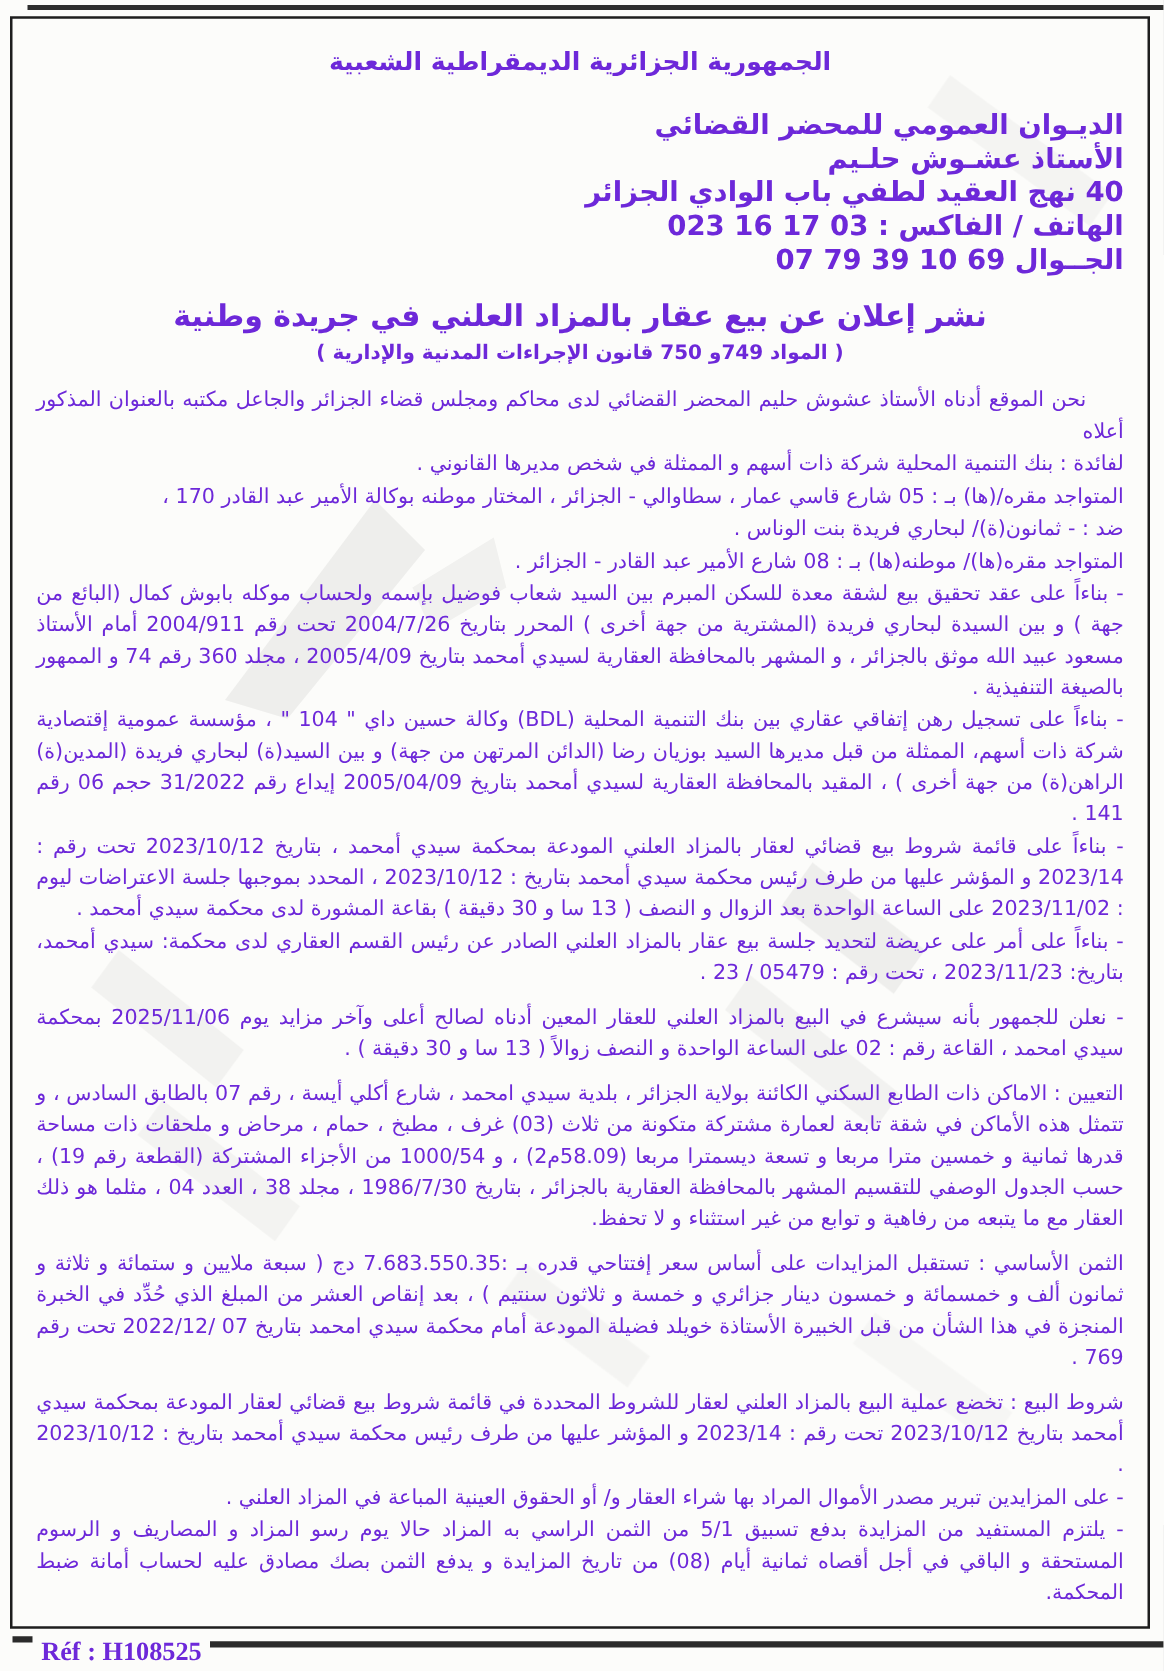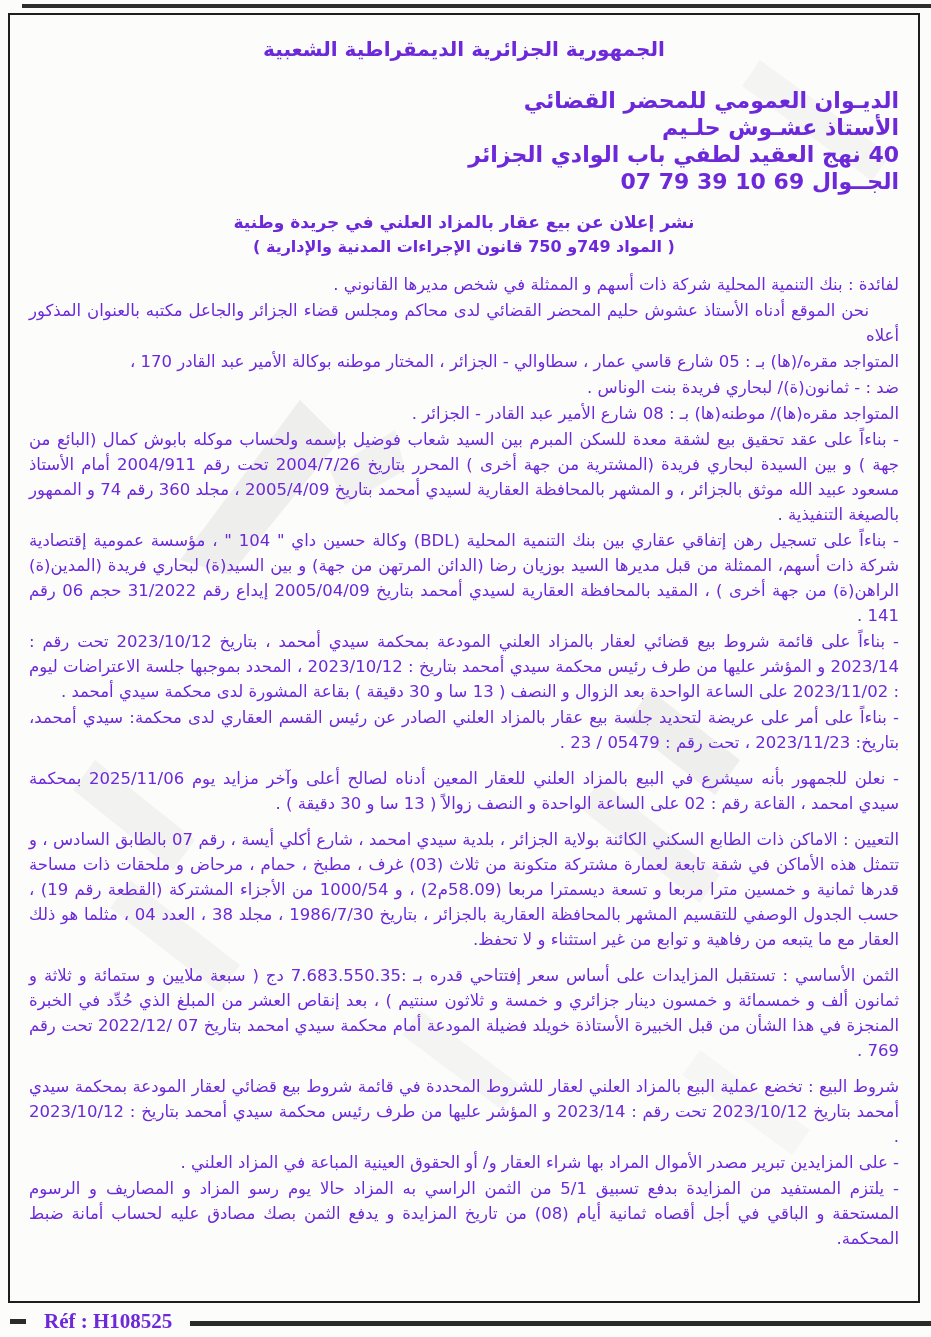--- a/index.html
+++ b/index.html
@@ -41,37 +41,36 @@
   .office-block {
     margin-top: 26px;
     text-align: right;
     font-weight: bold;
   }
   .office-line {
     font-size: 22px;
     line-height: 27px;
   }
   .title-block { margin-top: 17px; text-align: center; font-weight: bold; }
-  .announce-title { font-size: 17px; }
+  .announce-title { font-size: 24px; }
   .announce-subtitle { font-size: 16px; margin-top: 5px; }
   .body-text {
     margin-top: 16px;
     font-size: 16.5px;
     line-height: 25px;
     text-align: justify;
   }
   .para { margin: 1px 0; }
   .para.space-before { margin-top: 11px; }
   .para.indent { text-indent: 30px; }
   .footer-row {
     position: absolute;
     bottom: 3px; left: 10px; right: 0;
     display: flex;
-    align-items: center;
-    gap: 18px;
+    gap: 7px;
     direction: ltr;
   }
   .footer-dash { width: 16px; height: 5px; background: #2b2b2b; }
   .reference {
     font-family: "Liberation Serif", serif;
     font-weight: bold;
     font-size: 21px;
     white-space: nowrap;
   }
   .footer-rule { flex: 1; height: 5px; background: #2b2b2b; margin-top: 4px; }
@@ -104,31 +103,32 @@
   <div class="frame"></div>
 
   <div class="content" lang="ar">
 
     <div class="republic-title">الجمهورية الجزائرية الديمقراطية الشعبية</div>
 
     <div class="office-block">
         <div class="office-line">الديـوان العمومي للمحضر القضائي</div>
         <div class="office-line">الأستاذ عشـوش حلـيم</div>
         <div class="office-line">40 نهج العقيد لطفي باب الوادي الجزائر</div>
+        <div class="office-line">الهاتف / الفاكس : 03 17 16 023</div>
         <div class="office-line">الجــوال 69 10 39 79 07</div>
       </div>
 
     <div class="title-block">
       <div class="announce-title">نشر إعلان عن بيع عقار بالمزاد العلني في جريدة وطنية</div>
       <div class="announce-subtitle">( المواد 749و 750 قانون الإجراءات المدنية والإدارية )</div>
     </div>
 
     <div class="body-text">
+        <p class="para indent">نحن الموقع أدناه الأستاذ عشوش حليم المحضر القضائي لدى محاكم ومجلس قضاء الجزائر والجاعل مكتبه بالعنوان المذكور أعلاه</p>
         <p class="para">لفائدة : بنك التنمية المحلية شركة ذات أسهم و الممثلة في شخص مديرها القانوني .</p>
-        <p class="para indent">نحن الموقع أدناه الأستاذ عشوش حليم المحضر القضائي لدى محاكم ومجلس قضاء الجزائر والجاعل مكتبه بالعنوان المذكور أعلاه</p>
         <p class="para">المتواجد مقره/(ها) بـ : 05 شارع قاسي عمار ، سطاوالي - الجزائر ، المختار موطنه بوكالة الأمير عبد القادر 170 ،</p>
         <p class="para">ضد : - ثمانون(ة)/ لبحاري فريدة بنت الوناس .</p>
         <p class="para">المتواجد مقره(ها)/ موطنه(ها) بـ : 08 شارع الأمير عبد القادر - الجزائر .</p>
         <p class="para">- بناءاً على عقد تحقيق بيع لشقة معدة للسكن المبرم بين السيد شعاب فوضيل بإسمه ولحساب موكله بابوش كمال (البائع من جهة ) و بين السيدة لبحاري فريدة (المشترية من جهة أخرى ) المحرر بتاريخ 2004/7/26 تحت رقم 2004/911 أمام الأستاذ مسعود عبيد الله موثق بالجزائر ، و المشهر بالمحافظة العقارية لسيدي أمحمد بتاريخ 2005/4/09 ، مجلد 360 رقم 74 و الممهور بالصيغة التنفيذية .</p>
         <p class="para">- بناءاً على تسجيل رهن إتفاقي عقاري بين بنك التنمية المحلية (BDL) وكالة حسين داي " 104 " ، مؤسسة عمومية إقتصادية شركة ذات أسهم، الممثلة من قبل مديرها السيد بوزيان رضا (الدائن المرتهن من جهة) و بين السيد(ة) لبحاري فريدة (المدين(ة) الراهن(ة) من جهة أخرى ) ، المقيد بالمحافظة العقارية لسيدي أمحمد بتاريخ 2005/04/09 إيداع رقم 31/2022 حجم 06 رقم 141 .</p>
         <p class="para">- بناءاً على قائمة شروط بيع قضائي لعقار بالمزاد العلني المودعة بمحكمة سيدي أمحمد ، بتاريخ 2023/10/12 تحت رقم : 2023/14 و المؤشر عليها من طرف رئيس محكمة سيدي أمحمد بتاريخ : 2023/10/12 ،  المحدد بموجبها جلسة الاعتراضات ليوم : 2023/11/02 على الساعة الواحدة بعد الزوال و النصف ( 13 سا و 30 دقيقة ) بقاعة المشورة لدى محكمة سيدي أمحمد .</p>
         <p class="para">- بناءاً على أمر على عريضة لتحديد جلسة بيع عقار بالمزاد العلني الصادر عن رئيس القسم العقاري لدى محكمة: سيدي أمحمد، بتاريخ: 2023/11/23 ، تحت رقم : 05479 / 23 .</p>
         <p class="para space-before">- نعلن للجمهور بأنه سيشرع في البيع بالمزاد العلني للعقار المعين أدناه لصالح أعلى وآخر مزايد يوم 2025/11/06 بمحكمة سيدي امحمد ، القاعة رقم : 02 على الساعة الواحدة و النصف زوالاً ( 13 سا و 30 دقيقة ) .</p>
         <p class="para space-before">التعيين : الاماكن ذات الطابع السكني الكائنة بولاية الجزائر ، بلدية سيدي امحمد ، شارع أكلي أيسة ، رقم 07 بالطابق السادس ، و تتمثل هذه الأماكن في شقة تابعة لعمارة مشتركة متكونة من ثلاث (03) غرف ، مطبخ ، حمام ، مرحاض و ملحقات ذات مساحة قدرها ثمانية و خمسين مترا مربعا و تسعة ديسمترا مربعا (58.09م2) ، و 1000/54 من الأجزاء المشتركة (القطعة رقم 19) ، حسب الجدول الوصفي للتقسيم المشهر بالمحافظة العقارية بالجزائر ، بتاريخ 1986/7/30 ، مجلد 38 ، العدد 04 ، مثلما هو ذلك العقار مع ما يتبعه من رفاهية و توابع من غير استثناء و لا تحفظ.</p>
         <p class="para space-before">الثمن الأساسي : تستقبل المزايدات على أساس سعر إفتتاحي قدره بـ :7.683.550.35 دج ( سبعة ملايين و ستمائة و ثلاثة و ثمانون ألف و خمسمائة و خمسون دينار جزائري  و خمسة و ثلاثون سنتيم ) ، بعد إنقاص العشر من المبلغ الذي حُدِّد في الخبرة المنجزة في هذا الشأن من قبل الخبيرة  الأستاذة خويلد فضيلة المودعة أمام محكمة سيدي امحمد بتاريخ 07 /2022/12 تحت رقم 769 .</p>

